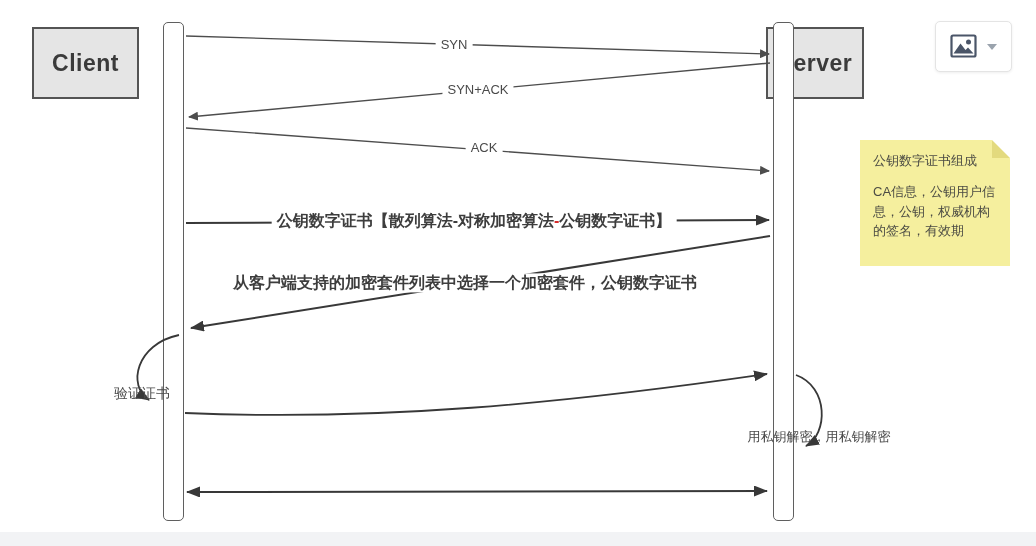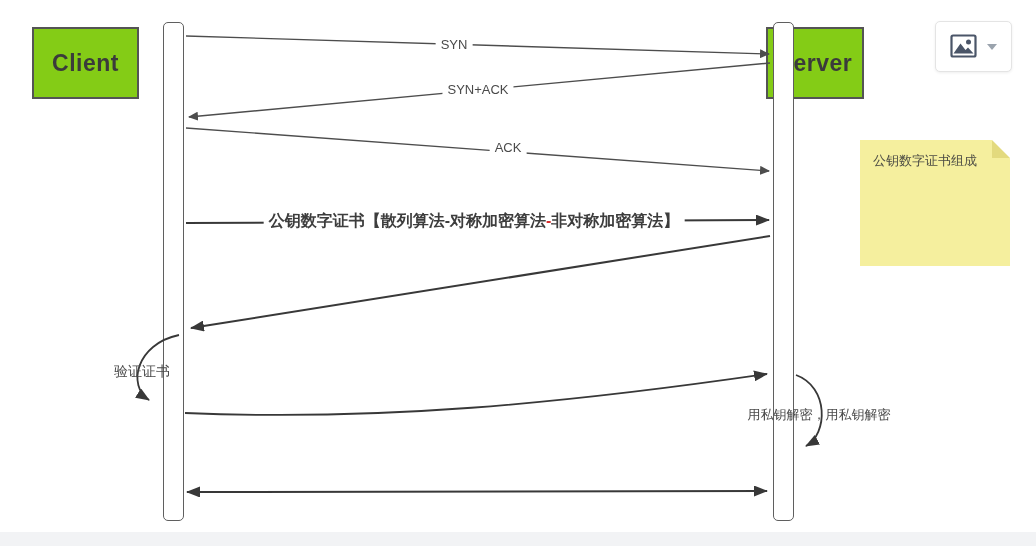--- a/index.html
+++ b/index.html
@@ -1,35 +1,35 @@
 <!DOCTYPE html>
 <html><head>
 <meta charset="utf-8">
 <style>
   html,body { margin:0; padding:0; background:#fff; }
   .stage {
     position:relative; width:1036px; height:546px; background:#ffffff;
     overflow:hidden; font-family:"Liberation Sans","DejaVu Sans",sans-serif;
   }
   .actor-box {
-    position:absolute; box-sizing:border-box; background:#84cc16;
+    position:absolute; box-sizing:border-box; background:#e5e5e5;
     border:2px solid #545454; display:flex; align-items:center; justify-content:center;
     font-weight:bold; font-size:23px; color:#3b3b3b; letter-spacing:0.5px;
   }
   .lifeline {
     position:absolute; box-sizing:border-box; width:21px; height:499px; top:22px;
     background:#fff; border:1.6px solid #5f5f5f; border-radius:5px;
   }
   .overlay { position:absolute; left:0; top:0; pointer-events:none; }
   .msg-label {
     position:absolute; transform:translate(-50%,-50%); white-space:nowrap;
     font-size:13px; color:#4a4a4a; background:#fff; padding:0 5px; line-height:1.2;
   }
   .msg-label.bold { font-weight:bold; font-size:16px; color:#3d3d3d; }
-  .msg-label.nobg { background:transparent; padding:0; }
+  .msg-label.nobg { background:transparent; padding:0;margin-top:22px; }
   .msg-label .red { color:#d62b2b; }
   .note {
     position:absolute; left:860px; top:140px; width:150px; height:126px;
     box-sizing:border-box; background:#f5ef9e; padding:11px 12px 10px 13px;
     font-size:13px; color:#4c4c44;
   }
   .note .fold {
     content:""; position:absolute; top:0; right:0; width:0; height:0;
     border-style:solid; border-width:0 18px 18px 0;
     border-color:#ffffff #ffffff #e3da7e #e3da7e;
@@ -89,34 +89,36 @@
 
     <path d="M 185 413 C 380 421 560 404 767 374" stroke="#383838" stroke-width="1.8" fill="none" marker-end="url(#mThick)"></path>
 
     <path d="M 796 375 C 829 387 828 434 806 446" stroke="#383838" stroke-width="1.8" fill="none" marker-end="url(#mThick)"></path>
 
     <path d="M 187 492 L 767 491" stroke="#383838" stroke-width="2" fill="none" marker-start="url(#mThickStart)" marker-end="url(#mThick)"></path>
   </svg>
 
   <div class="msg-label" style="left:454px; top:45px;text-align:center;">SYN</div>
   <div class="msg-label" style="left:478px; top:90px;">SYN+ACK</div>
-  <div class="msg-label" style="left:508px; top:148px;">ACK</div>
+  <div class="msg-label" style="left:484px; top:148px;">ACK</div>
 
-  <div class="msg-label bold" style="left:474px; top:221px;"><span>公钥数字证书【散列算法-对称加密算法</span><span class="red">-</span><span>非对称加密算法】</span></div>
+  <div class="msg-label bold" style="left:474px; top:221px;"><span>公钥数字证书【散列算法-对称加密算法</span><span class="red">-</span><span>公钥数字证书】</span></div>
 
+  <div class="msg-label bold" style="left:465px; top:283px;">从客户端支持的加密套件列表中选择一个加密套件，公钥数字证书</div>
 
   <div class="msg-label nobg" style="left:142px; top:371px; font-size:14px;">验证证书</div>
 
 
   <div class="msg-label nobg" style="left:819px; top:415px;">用私钥解密，用私钥解密</div>
 
 
   <div class="note">
     <div class="fold"></div>
     <div class="note-title">公钥数字证书组成</div>
+    <div class="note-body">CA信息，公钥用户信息，公钥，权威机构的签名，有效期</div>
   </div>
 
   <div class="img-btn">
     <svg width="27" height="25" viewBox="0 0 27 25">
       <rect x="1.5" y="1.5" width="24" height="21" rx="1.5" fill="none" stroke="#4a5568" stroke-width="2.2"></rect>
       <circle cx="18.5" cy="8" r="2.5" fill="#4a5568"></circle>
       <path d="M3.5 19.5 L10.5 9.5 L15.5 16 L18 13.5 L23.5 19.5 z" fill="#4a5568"></path>
     </svg>
     <span class="chevron-down"></span>
   </div>

